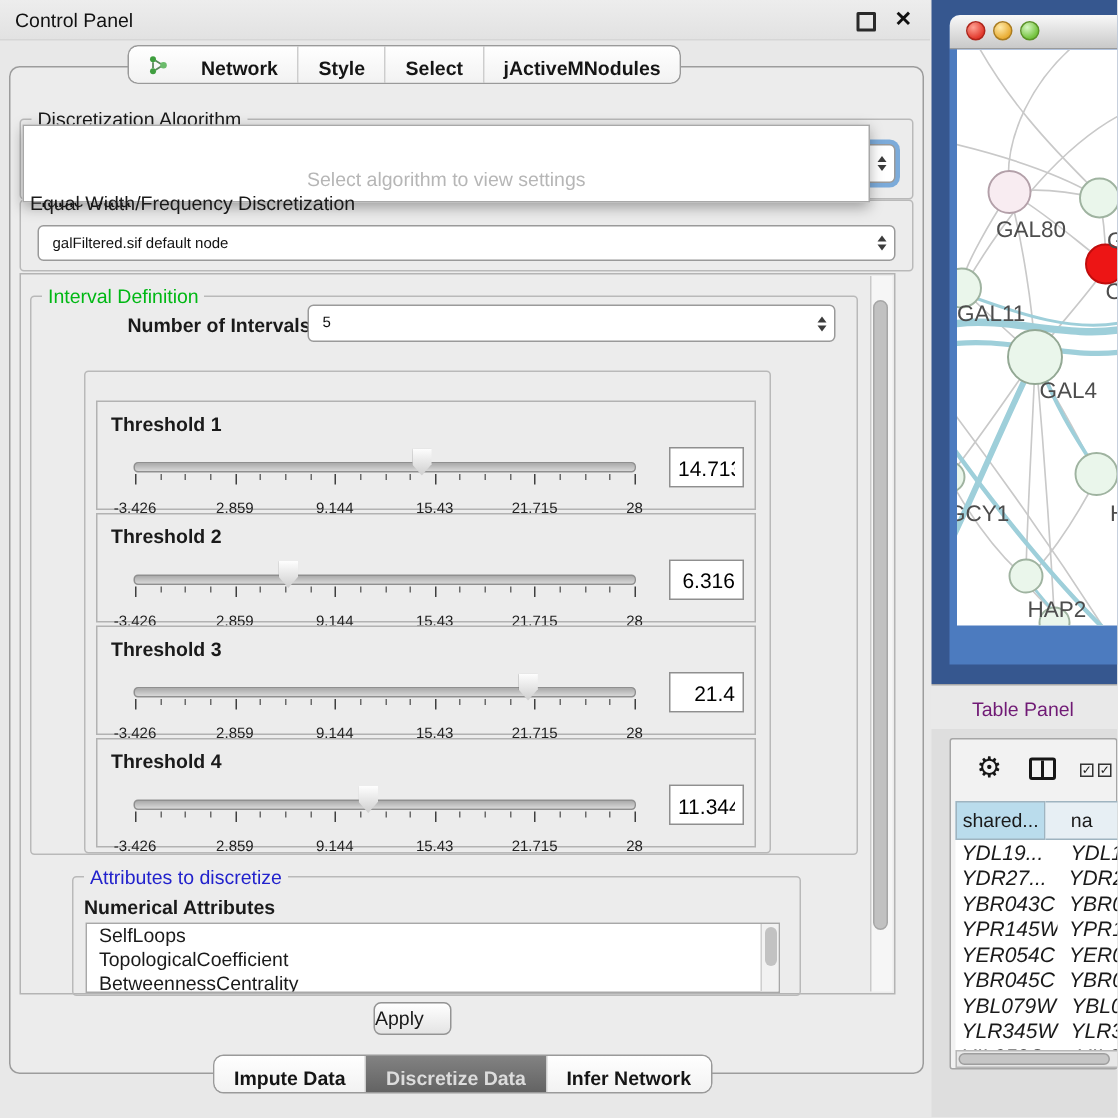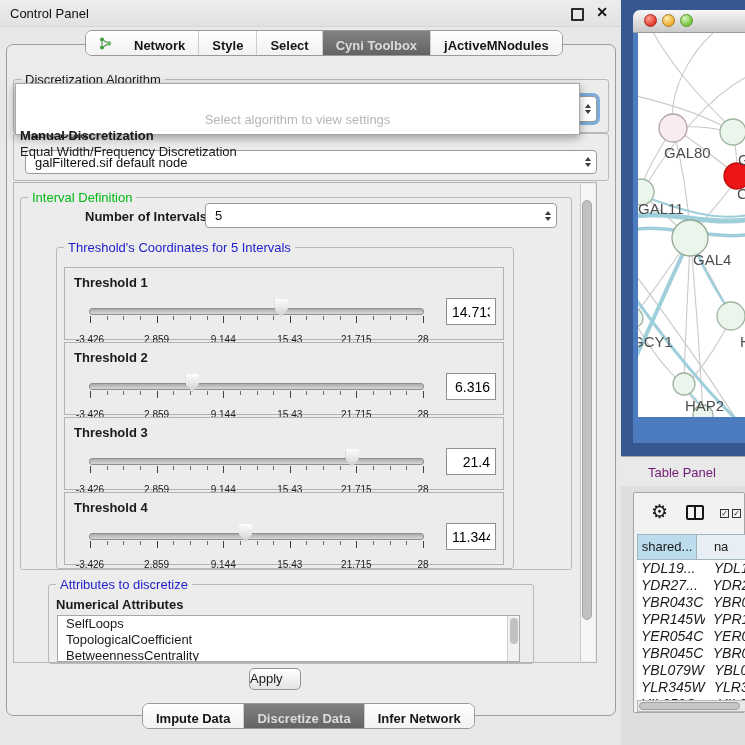--- a/index.html
+++ b/index.html
@@ -24,21 +24,21 @@
        background:linear-gradient(#ffffff,#f0f0f0);border-left:1px solid #cdcdcd;white-space:nowrap;}
   .tab:first-child{border-left:none;}
   .tab.sel{background:linear-gradient(#828282,#5e5e5e);color:#dcdcdc;}
 
   
   .grp{position:absolute;border:1px solid #b9b9b9;border-radius:3px;}
   .grp-title{position:absolute;top:-8px;left:7px;background:#ececec;padding:0 4px;font-size:13px;line-height:15px;white-space:nowrap;}
   .t-green{color:#00B814;}
   .t-blue{color:#2222cc;}
   .combo{position:absolute;background:#fff;border:1px solid #9a9a9a;border-radius:4px;display:flex;align-items:center;box-sizing:border-box;}
-  .combo .val{flex:1;padding-left:9px;font-size:13px;color:#111;overflow:hidden;white-space:nowrap;}
+  .combo .val{flex:1;padding-left:9px;font-size:10px;color:#111;overflow:hidden;white-space:nowrap;}
   .stepper{width:16px;display:flex;flex-direction:column;align-items:center;justify-content:center;gap:2px;}
   .stepper i{display:block;width:0;height:0;border-left:3.5px solid transparent;border-right:3.5px solid transparent;}
   .stepper i.up{border-bottom:4.5px solid #3c3c3c;}
   .stepper i.dn{border-top:4.5px solid #3c3c3c;}
   .focused{box-shadow:0 0 0 3px rgba(105,160,215,.85);}
 
   .popup{left:15px;top:83px;width:563px;height:50px;background:#fff;border:1px solid #a8a8a8;
          box-shadow:0 3px 9px rgba(0,0,0,.35);z-index:20;}
   .popup-row{height:16px;font-size:13px;line-height:16px;padding-left:4px;white-space:nowrap;}
   .popup-prompt{text-align:center;color:#b6b6b6;padding-left:0;margin-top:28px;}
@@ -135,42 +135,38 @@
             <circle cx="10" cy="6.5" r="2.2" fill="#6bbb6b"></circle>
           </svg></span>
         <span>Network</span>
       </div>
       <div class="tab">
         <span>Style</span>
       </div>
       <div class="tab">
         <span>Select</span>
       </div>
-      <div class="tab sel">
-        <span>Cyni Toolbox</span>
-      </div>
       <div class="tab">
         <span>jActiveMNodules</span>
       </div>
     </div>
 
   <div class="grp" style="left:13px;top:79px;width:594px;height:52px;">
     <span class="grp-title">Discretization Algorithm</span>
     <div class="combo focused" style="left:11px;top:16px;width:572px;height:26px;">
       <span class="val"></span>
       <span class="stepper">
           <i class="up"></i>
           <i class="dn"></i>
         </span>
     </div>
   </div>
 
   <div class="abs popup">
     <div class="popup-row popup-prompt">Select algorithm to view settings</div>
-    <div class="popup-row hl">Manual Discretization</div>
     <div class="popup-row">Equal Width/Frequency Discretization</div>
   </div>
 
   <div class="grp" style="left:13px;top:133px;width:594px;height:46px;">
     <span class="grp-title">Table Data</span>
     <div class="combo" style="left:11px;top:16px;width:572px;height:24px;">
       <span class="val">galFiltered.sif default node</span>
       <span class="stepper">
           <i class="up"></i>
           <i class="dn"></i>
@@ -188,21 +184,20 @@
   <span class="abs num-label">Number of Intervals</span>
   <div class="combo" style="left:205px;top:203px;width:352px;height:25px;">
     <span class="val">5</span>
     <span class="stepper">
         <i class="up"></i>
         <i class="dn"></i>
       </span>
   </div>
 
   <div class="grp" id="thresholds-group" style="left:56px;top:247px;width:456px;height:320px;">
-    <span class="grp-title t-blue">Threshold's Coordinates for 5 Intervals</span>
   <div class="th-panel" style="top: 19px;">
         <div class="th-label">Threshold 1</div>
         <div class="track"></div>
         <div class="thumb" style="left: 209.707px;"></div>
         <div class="ticks">
           <div class="tick major" style="left: 0%;"></div>
           <div class="tick" style="left: 5%;"></div>
           <div class="tick" style="left: 10%;"></div>
           <div class="tick" style="left: 15%;"></div>
           <div class="tick major" style="left: 20%;"></div>

